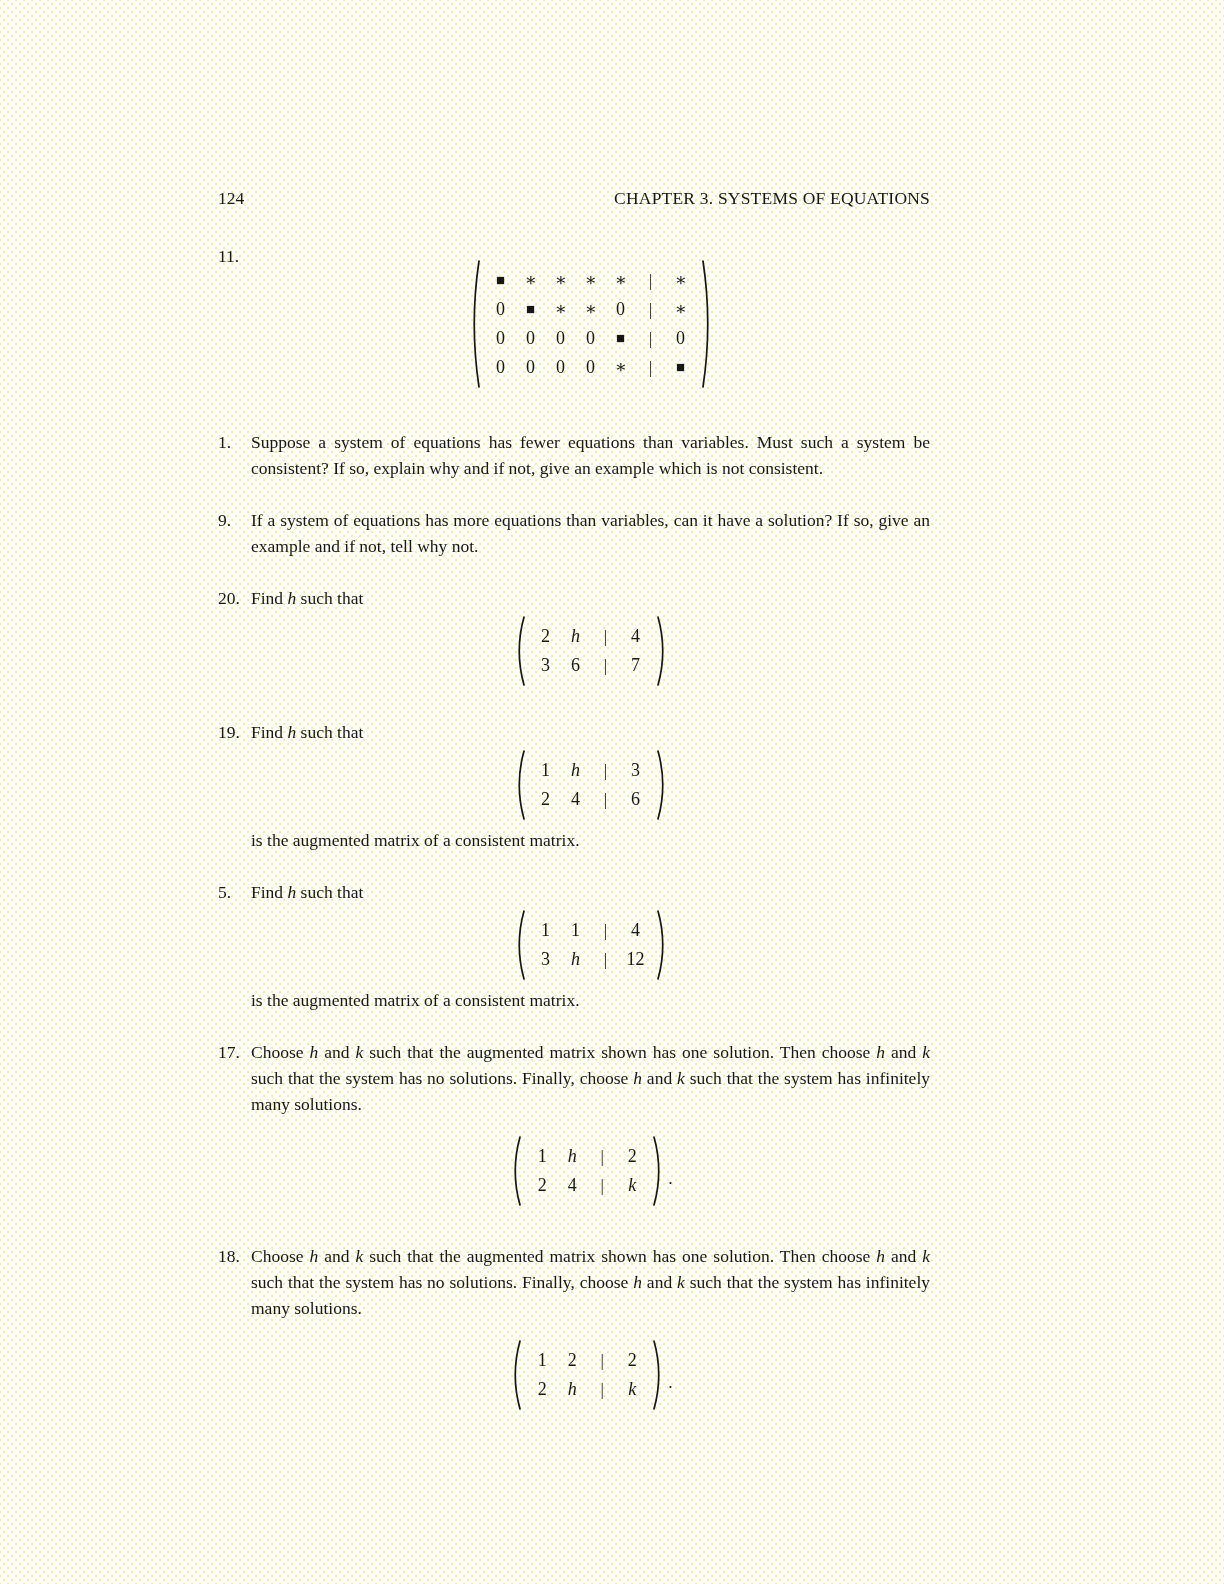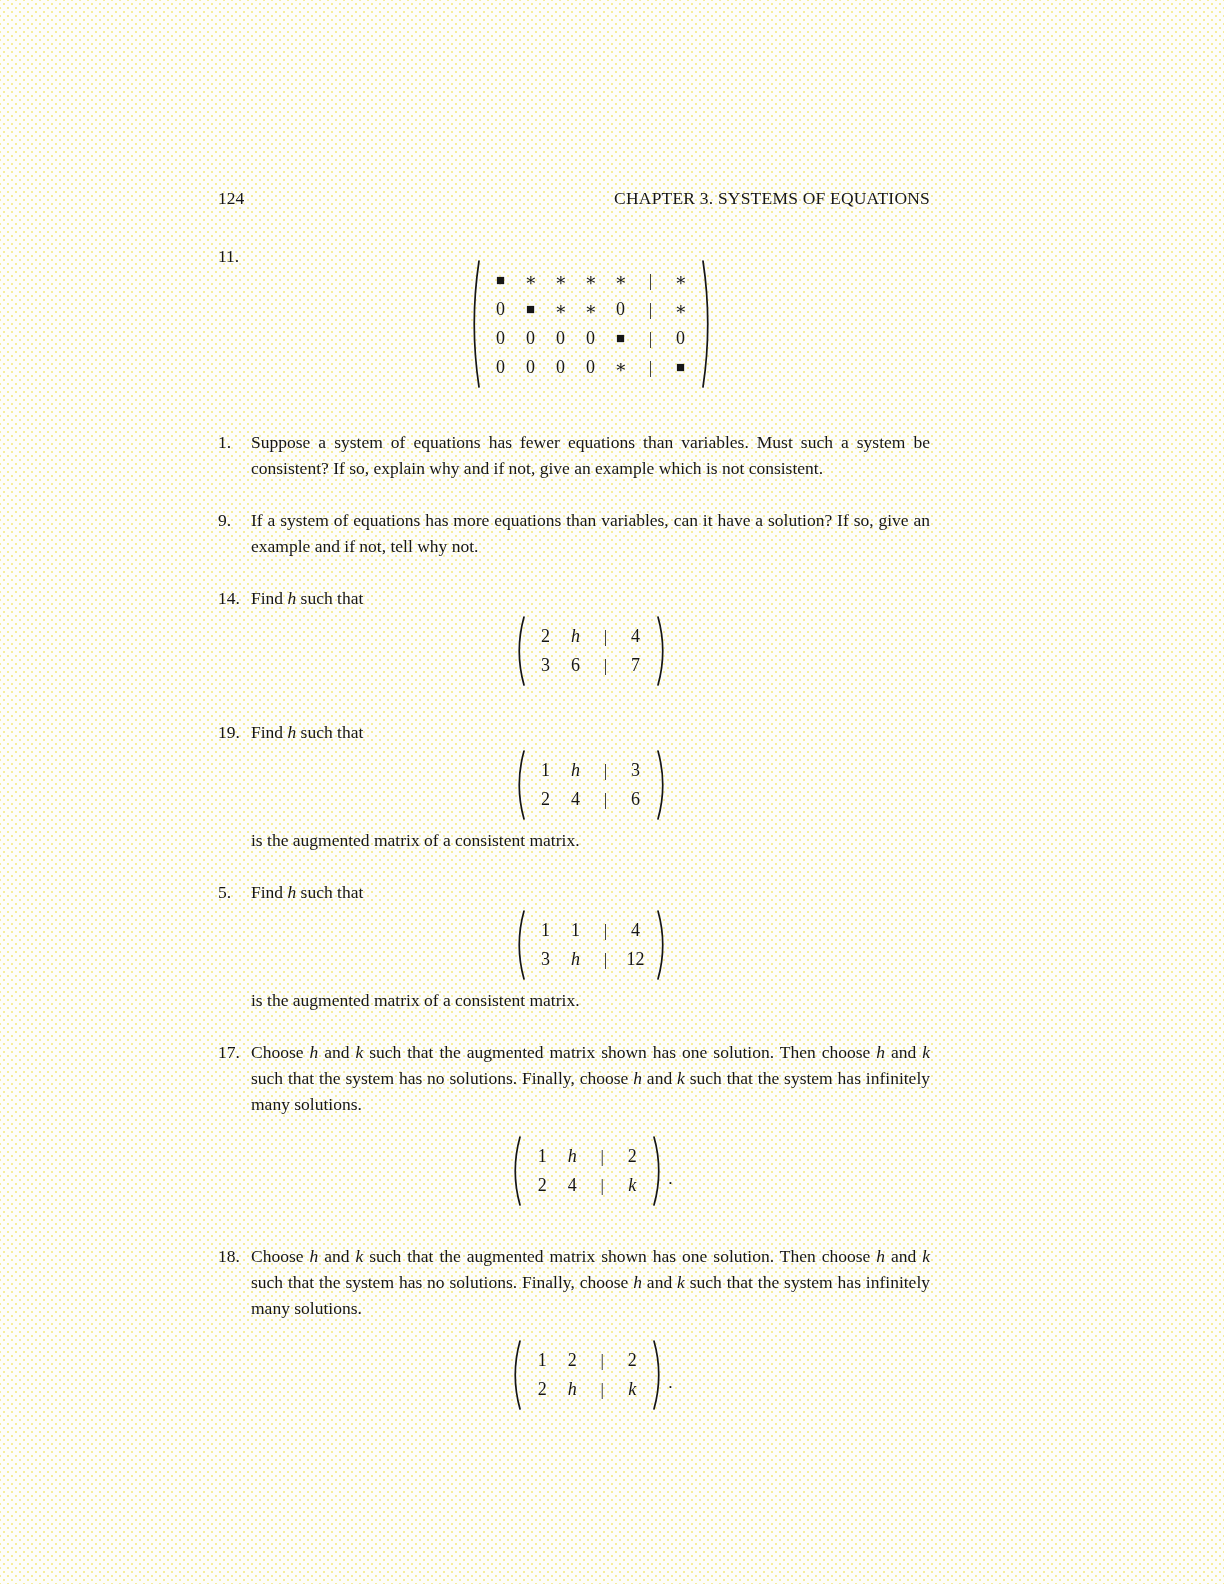--- a/index.html
+++ b/index.html
@@ -109,21 +109,21 @@
     </div>
 
     <div class="problem">
       <div class="pnum">9.</div>
       <div class="pbody">
         <p class="ptext">If a system of equations has more equations than variables, can it have a solution? If so, give an example and if not, tell why not.</p>
       </div>
     </div>
 
     <div class="problem">
-      <div class="pnum">14.</div>
+      <div class="pnum">20.</div>
       <div class="pbody">
         <p class="ptext">Find <i>h</i> such that</p>
         <div class="matrix-wrap" style="margin:4px 0 6px 0;">
           <span class="matrix">
               <svg width="14" height="72" viewBox="0 0 14 72">
                 <path d="M12 2 Q2.5 36 12 70" fill="none" stroke="#151515" stroke-width="1.7" stroke-linecap="round"></path>
               </svg>
               <div class="mgrid">
                 <div class="mrow">
                   <span class="mcell">2</span>

